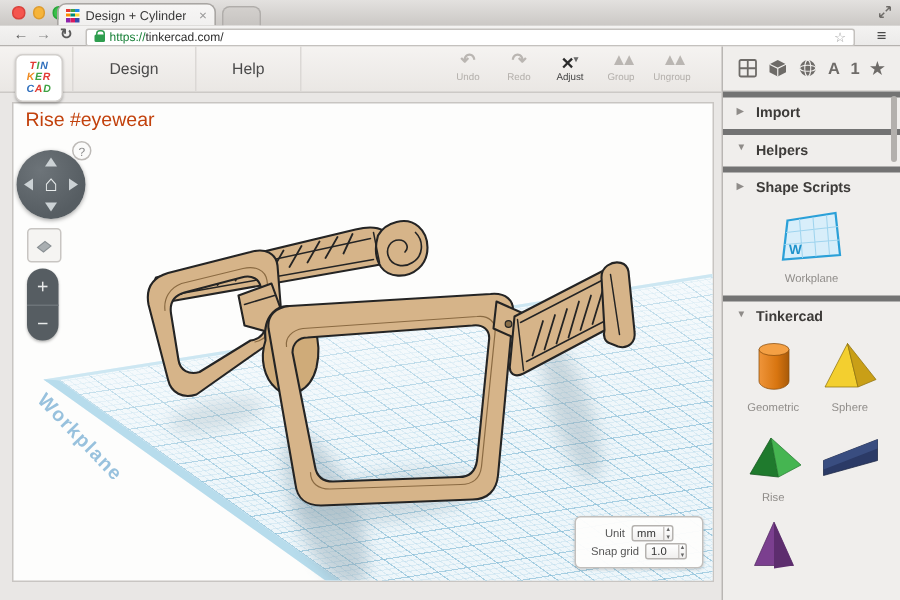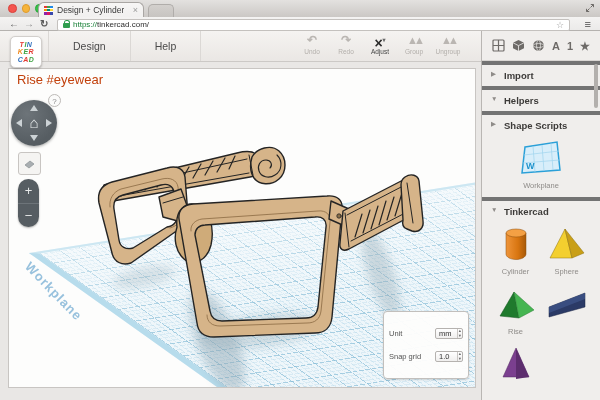--- a/index.html
+++ b/index.html
@@ -75,21 +75,21 @@
   .tri.left{left:5px;top:19px;border-top:4px solid transparent;border-bottom:4px solid transparent;border-right:6px solid #ccd2d5}
   .tri.right{right:5px;top:19px;border-top:4px solid transparent;border-bottom:4px solid transparent;border-left:6px solid #ccd2d5}
   .home{position:absolute;left:0;top:0;width:46px;height:46px;text-align:center;line-height:46px;font-size:15px;color:#e8ecec}
   .help-badge{position:absolute;left:39px;top:25px;width:13px;height:13px;border-radius:50%;background:#fbfbfa;border:1px solid #bdbab7;font-size:8px;color:#8a8a8a;text-align:center;line-height:13px;z-index:5;box-sizing:border-box}
   .home-btn{position:absolute;left:9px;top:83px;width:21px;height:21px;background:#f5f4f2;border:1px solid #c8c5c2;border-radius:3px;z-index:4;display:flex;align-items:center;justify-content:center}
   .zoom-pill{position:absolute;left:9px;top:110px;width:21px;height:48px;background:#565d62;border-radius:11px;z-index:4;display:flex;flex-direction:column;box-shadow:0 1px 2px rgba(0,0,0,.3)}
   .zoom-btn{flex:1;color:#e8eaea;font-size:13px;text-align:center;line-height:23px}
   .zoom-btn:first-child{border-bottom:1px solid #6d7479}
 
   .unit-box{position:absolute;right:6px;bottom:8px;width:74px;background:rgba(253,253,252,.96);border:1px solid #c2bfbc;border-radius:4px;padding:4px 5px;z-index:5;box-shadow:0 1px 2px rgba(0,0,0,.15)}
-  .unit-row{display:flex;align-items:center;justify-content:space-between;margin:12px 0}
+  .unit-row{display:flex;align-items:center;justify-content:center;margin:1px 0}
   .unit-lbl{font-size:7.5px;color:#555;margin-right:4px;white-space:nowrap}
   .unit-sel{width:28px;height:11px;background:linear-gradient(#fff,#f0efee);border:1px solid #b5b2af;border-radius:2px;display:flex;align-items:center;font-size:7.5px;color:#333;padding-left:3px;box-sizing:border-box}
   .stepper{margin-left:auto;display:flex;flex-direction:column;border-left:1px solid #c9c6c3;padding:0 1px;line-height:4px}
   .stepper span{font-size:4.5px;color:#666;height:4.5px}
 
   
   .panel{position:absolute;right:0;top:0;width:119px;height:369px;background:#f0eeec;border-left:1px solid #b9b6b3;box-sizing:border-box;overflow:hidden}
   .cat-icons{height:29px;border-bottom:1px solid #d9d6d3;display:flex;align-items:center;justify-content:space-between;padding:0 10px}
   .cat-icons .ci{color:#6e6b68;font-size:11px;font-weight:bold;line-height:12px}
   .section-hdr{display:flex;align-items:flex-start;padding:5px 9px;border-top:4px solid #737373}
@@ -352,21 +352,21 @@
             <defs>
                 <linearGradient id="cyl" x1="0" x2="1">
                   <stop offset="0" stop-color="#ef953a"></stop>
                   <stop offset=".6" stop-color="#d87510"></stop>
                   <stop offset="1" stop-color="#a85a09"></stop>
                 </linearGradient>
               </defs>
             <path d="M12 8 V29 C12 32 16.5 34.5 22 34.5 S32 32 32 29 V8 Z" fill="url(#cyl)" stroke="#8a4d0d" stroke-width=".5"></path>
             <ellipse cx="22" cy="8" rx="10" ry="4" fill="#f4a044" stroke="#8a4d0d" stroke-width=".5"></ellipse>
           </svg>
-          <div class="shp-lbl">Cylinder</div>
+          <div class="shp-lbl">Geometric</div>
         </div>
         <div class="geo-item">
           <svg width="44" height="38" viewBox="0 0 44 38">
             <polygon points="5,33 20,4 27,33" fill="#f3cf2f" stroke="#8f7310" stroke-width=".5"></polygon>
             <polygon points="27,33 20,4 39,28" fill="#c99f17" stroke="#8f7310" stroke-width=".5"></polygon>
           </svg>
           <div class="shp-lbl">Sphere</div>
         </div>
         <div class="geo-item">
           <svg width="44" height="38" viewBox="0 0 44 38">

